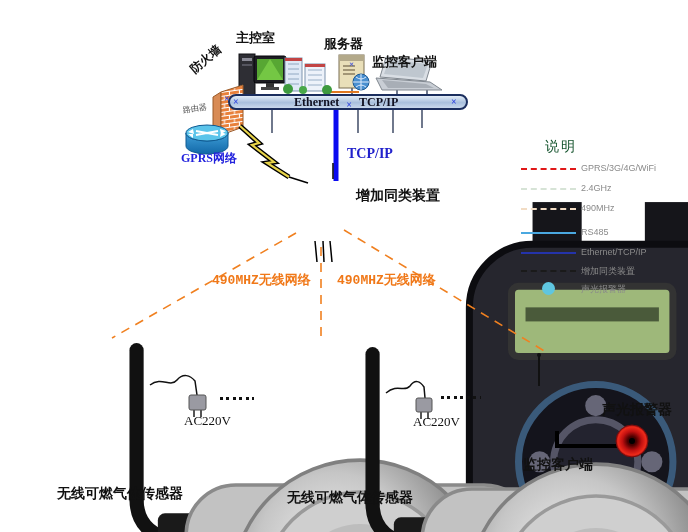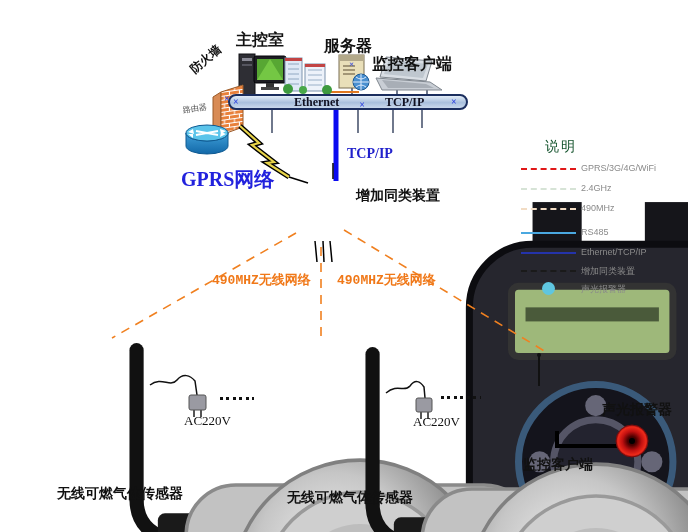--- a/index.html
+++ b/index.html
@@ -1,33 +1,33 @@
 <!DOCTYPE html>
 <html><head>
 <meta charset="utf-8">
 <style>
   html,body{margin:0;padding:0;background:#fff;}
   #canvas{
     position:relative;width:688px;height:532px;background:#ffffff;overflow:hidden;
     font-family:"Liberation Sans",sans-serif;
   }
   .lbl{position:absolute;white-space:nowrap;color:#111;line-height:1.1;}
-  .cn-bold{font-weight:bold;font-size:16px;font-family:"Liberation Sans",sans-serif;}
+  .cn-bold{font-weight:bold;font-size:13px;font-family:"Liberation Sans",sans-serif;}
   .cn{font-size:14px;font-weight:600;font-family:"Liberation Sans",sans-serif;}
   .serif{font-family:"Liberation Serif",serif;}
   .orange{color:#f07818;font-family:Liberation Mono, monospace;}
   .cross{color:#2a3fe0;font-weight:bold;font-family:"Liberation Serif",serif;}
   
   #bus{
     position:absolute;left:228px;top:94px;width:236px;height:12px;
     background:linear-gradient(#e2ecf7 0%,#a9c0dd 55%,#c9d8ec 100%);
     border:2px solid #1b2e5e;border-radius:8px;
   }
   #bus-text{
-    position:absolute;left:294px;top:95px;display:flex;gap:20px;
+    position:absolute;left:294px;top:95px;display:flex;gap:7px;
     font-family:"Liberation Serif",serif;font-size:12px;font-weight:bold;color:#101020;align-items:flex-end;
   }
   .end-cross{position:absolute;top:96px;font-size:10px;}
   
   #legend{position:absolute;left:518px;top:136px;width:168px;}
   #legend-title{position:absolute;left:27px;top:2px;font-size:14px;letter-spacing:2px;color:#14532d;}
   .legend-row{position:absolute;left:0;height:14px;}
   .legend-swatch{position:absolute;left:3px;top:6px;width:55px;height:0;border-top:2px solid #000;}
   .legend-swatch.node{width:13px;height:13px;border:none;border-radius:50%;top:0;left:24px;
     background:radial-gradient(circle at 35% 35%, #9fe2f2 0 25%, #5fc6e0 70%);}
@@ -229,21 +229,21 @@
       <circle cx="632" cy="441" r="3" fill="#000"></circle>
     </g>
   </svg>
 
   <div class="lbl cn-bold" style="left:236px;top:31px;">主控室</div>
   <div class="lbl cn-bold" style="left:324px;top:37px;">服务器</div>
   <div class="lbl cn-bold" style="left:372px;top:35px;margin-top:20px;">监控客户端</div>
 
   <div class="lbl cn-bold" style="left:188px;top:66px;font-size:12px;transform:rotate(-40deg);transform-origin:left top;">防火墙</div>
   <div class="lbl" style="left:183px;top:105px;font-size:8px;color:#444;transform:rotate(-8deg);">路由器</div>
-  <div class="lbl serif" style="left:181px;top:152px;font-size:20px;font-weight:bold;color:#2222dd;margin-top:16px;">GPRS网络</div>
+  <div class="lbl serif" style="left:181px;top:152px;font-size:12px;font-weight:bold;color:#2222dd;">GPRS网络</div>
 
   <div id="bus"></div>
   <div id="bus-text">
     <span>Ethernet</span>
     <span class="cross" style="font-size:10px;">×</span>
     <span>TCP/IP</span>
   </div>
   <span class="lbl cross end-cross" style="left:233px;">×</span>
   <span class="lbl cross end-cross" style="left:451px;">×</span>
   <span class="lbl cross" style="left:224px;top:93px;font-size:10px;">×</span>

